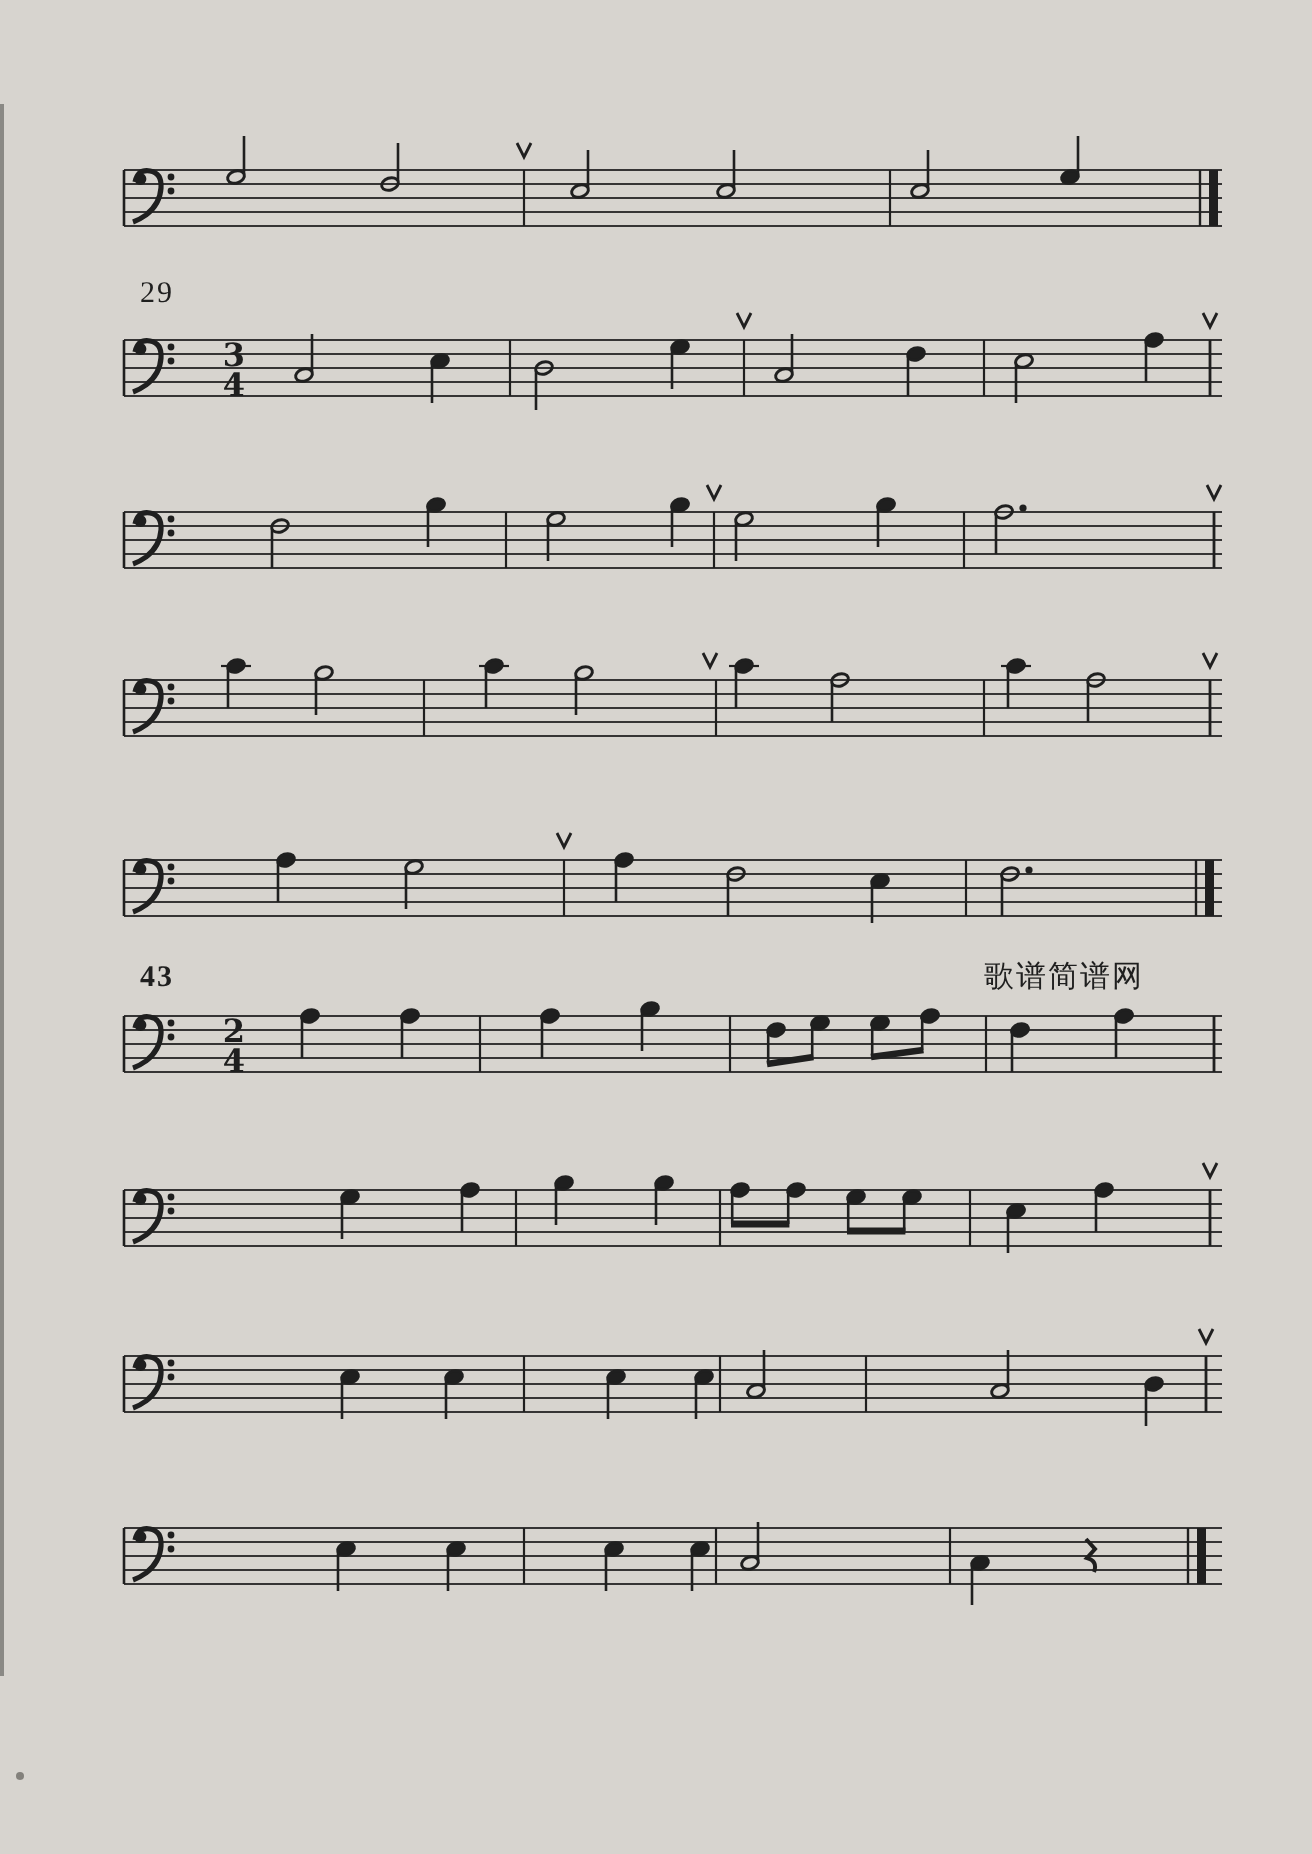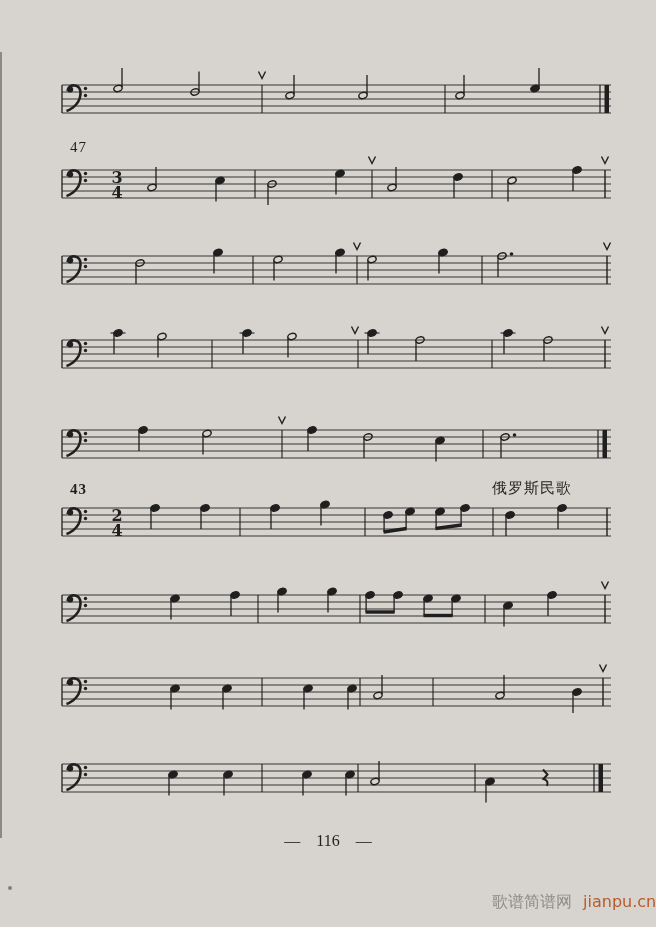--- a/index.html
+++ b/index.html
@@ -511,25 +511,20 @@
         </g>
         <g>
           <ellipse cx="490" cy="781.5" rx="4.3" ry="3" transform="rotate(-18 490 781.5)" fill="#1f1f1f" stroke="#1f1f1f" stroke-width="1.5"></ellipse>
           <line x1="486" y1="783" x2="486" y2="802.5" stroke="#1f1f1f" stroke-width="1.3"></line>
         </g>
         <path d="M543 769.5 L547.5 774.5
                       L543.5 779 Q549 780.5 547 786" stroke="#1f1f1f" stroke-width="2" fill="none"></path>
       </g>
     </svg>
 
-  <div id="label-42" class="ex-label">47</div>
+  <div id="label-42" class="ex-label">29</div>
 
   <div id="label-43" class="ex-label">43</div>
 
-  <div class="credit">俄罗斯民歌</div>
-
-  <div class="footer">— 116 —</div>
-
-  <div class="watermark">
-    <span class="wm-name" style="color: rgb(143, 141, 138);">歌谱简谱网</span>
-    <span class="wm-url" style="color: rgb(184, 90, 43);">jianpu.cn</span>
-  </div>
+  <div class="credit">歌谱简谱网</div>
+
+
 </div>
 
 </body></html>

